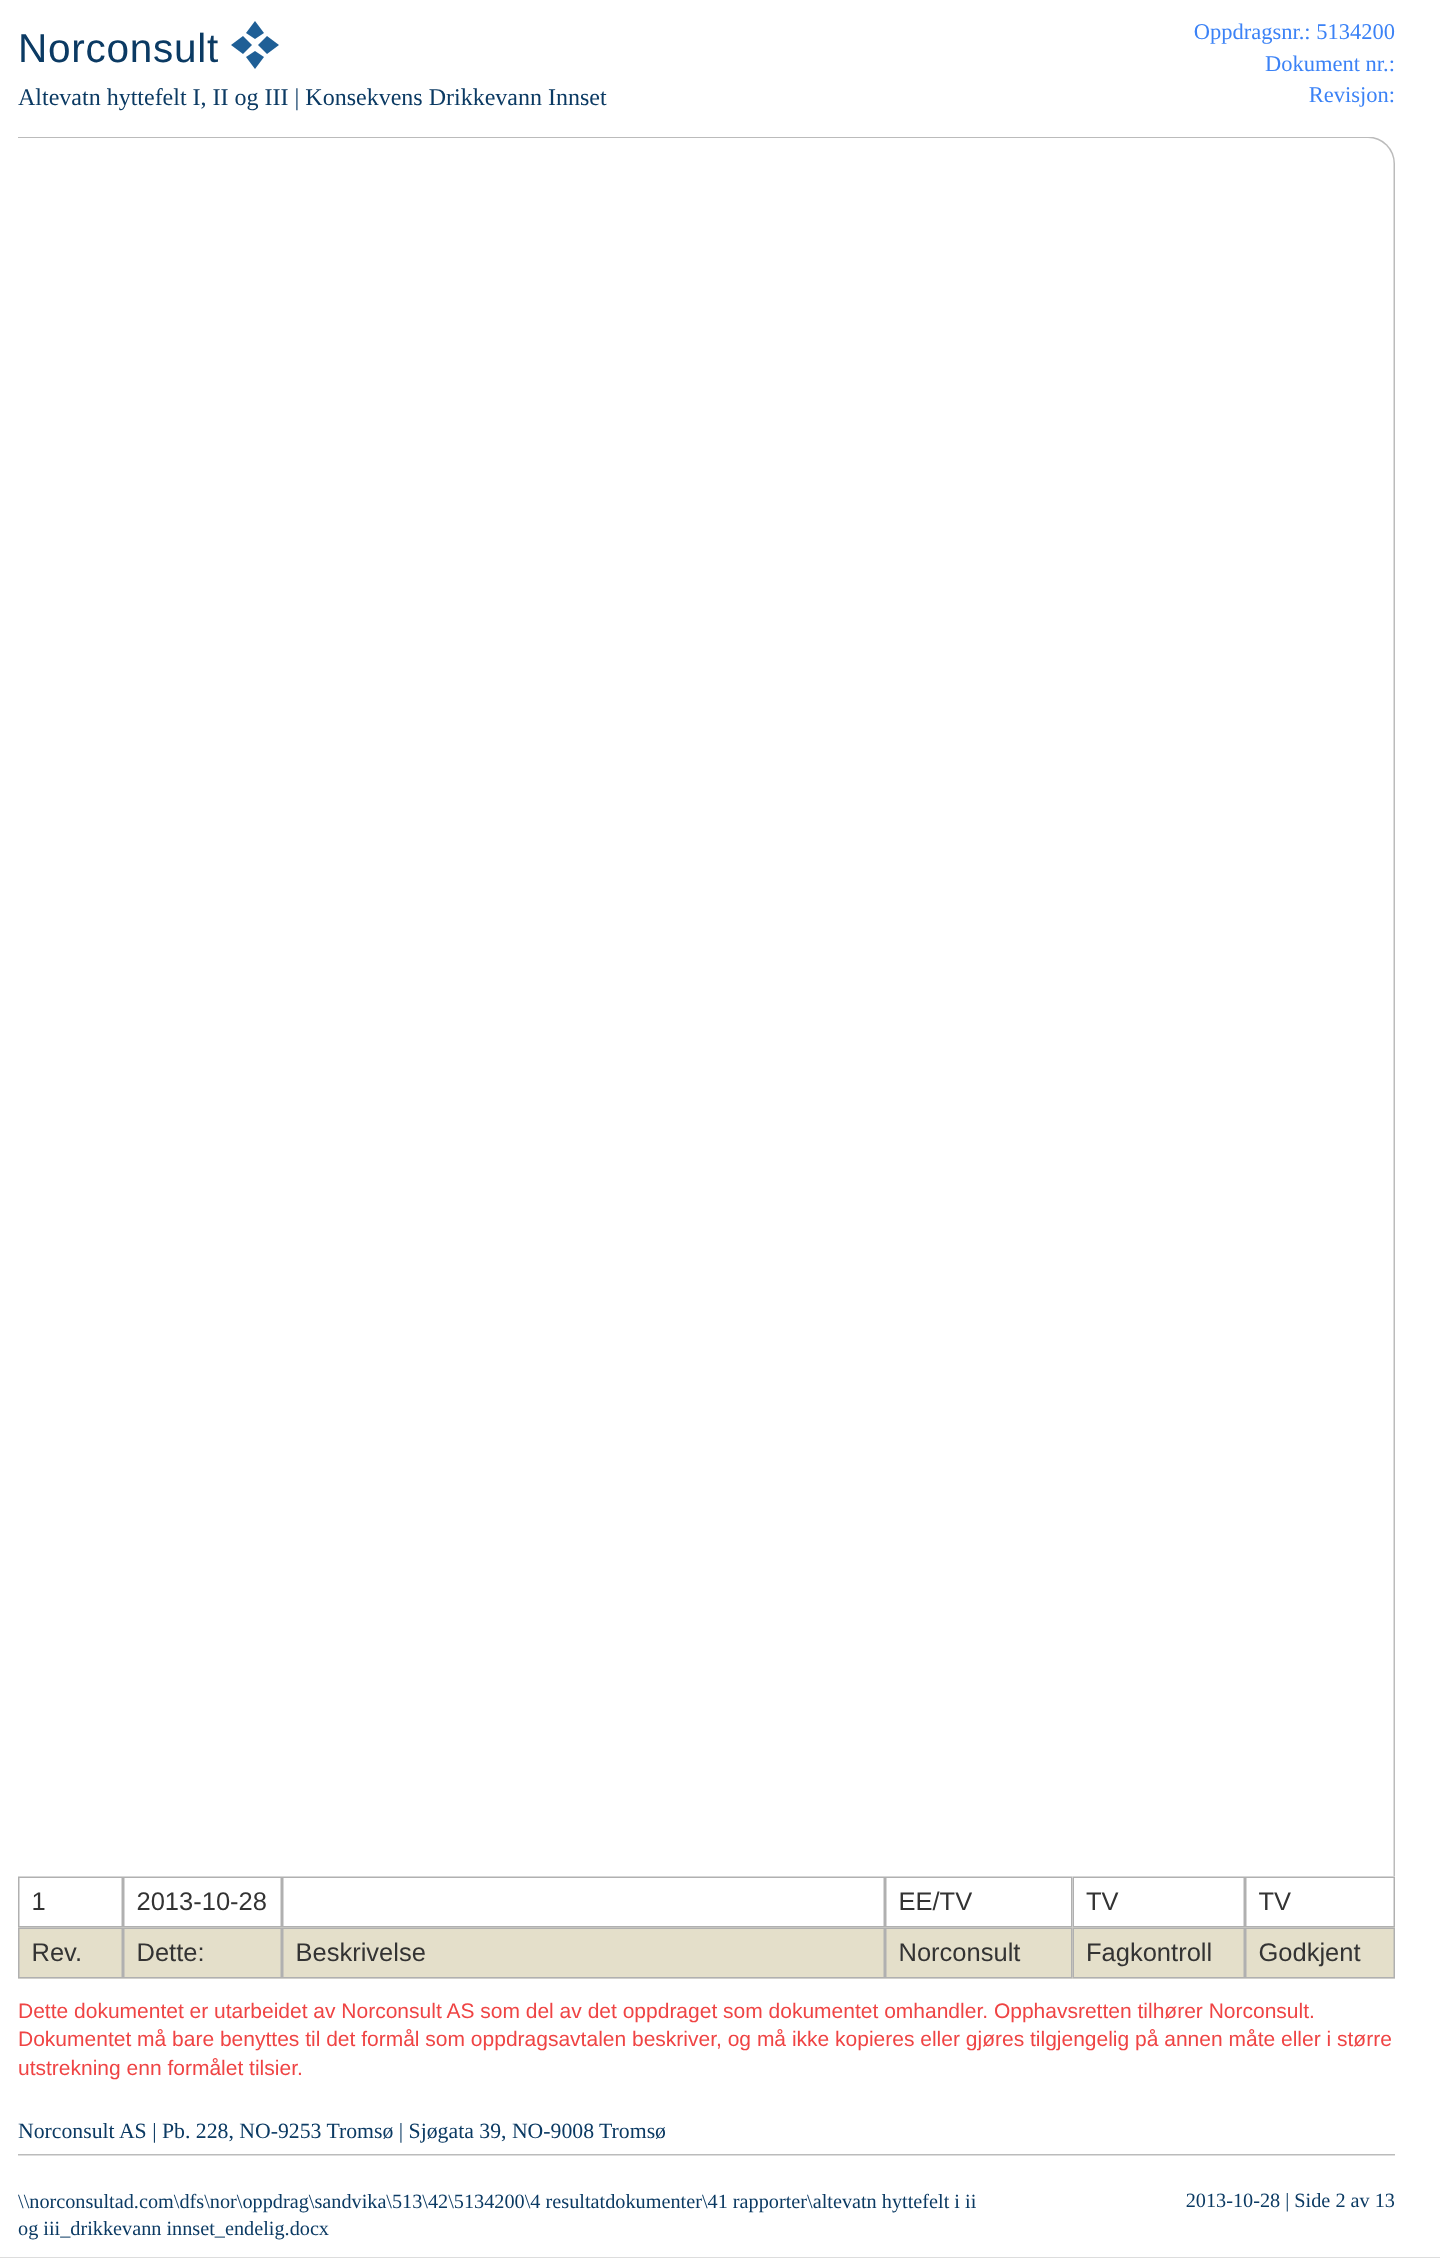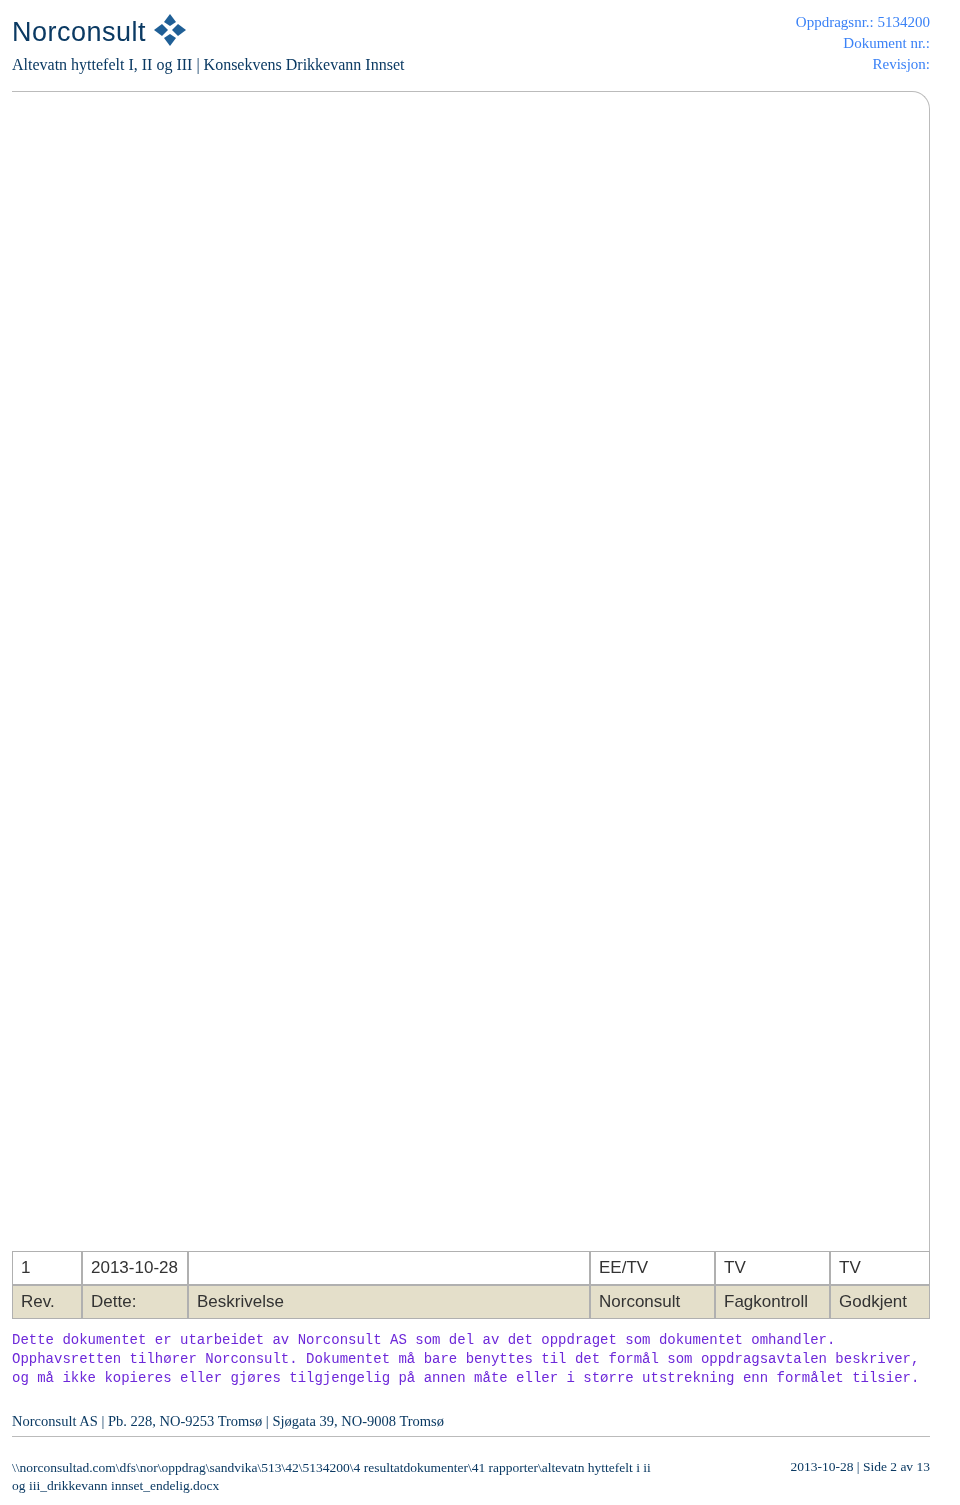--- a/index.html
+++ b/index.html
@@ -73,23 +73,23 @@
     .revision-table .header-row th { background: #e4dfca; }
     .col-rev { width: 70px; }
     .col-dato { width: 106px; }
     .col-besk { width: auto; }
     .col-utarb { width: 125px; }
     .col-fag { width: 115px; }
     .col-god { width: 100px; }
     .disclaimer {
       margin: 12px 30px 0 12px;
       font-size: 14px;
-      color: #6d28d9;
+      color: #ef4444;
       line-height: 1.35;
-      font-family: Liberation Mono, monospace;
+      font-family: Liberation Sans, sans-serif;
     }
     .company-info {
       position: absolute;
       bottom: 68px;
       left: 12px;
       right: 30px;
       font-size: 14.5px;
       color: #0b3a63;
       border-bottom: 1px solid #bbb;
       padding-bottom: 6px;

